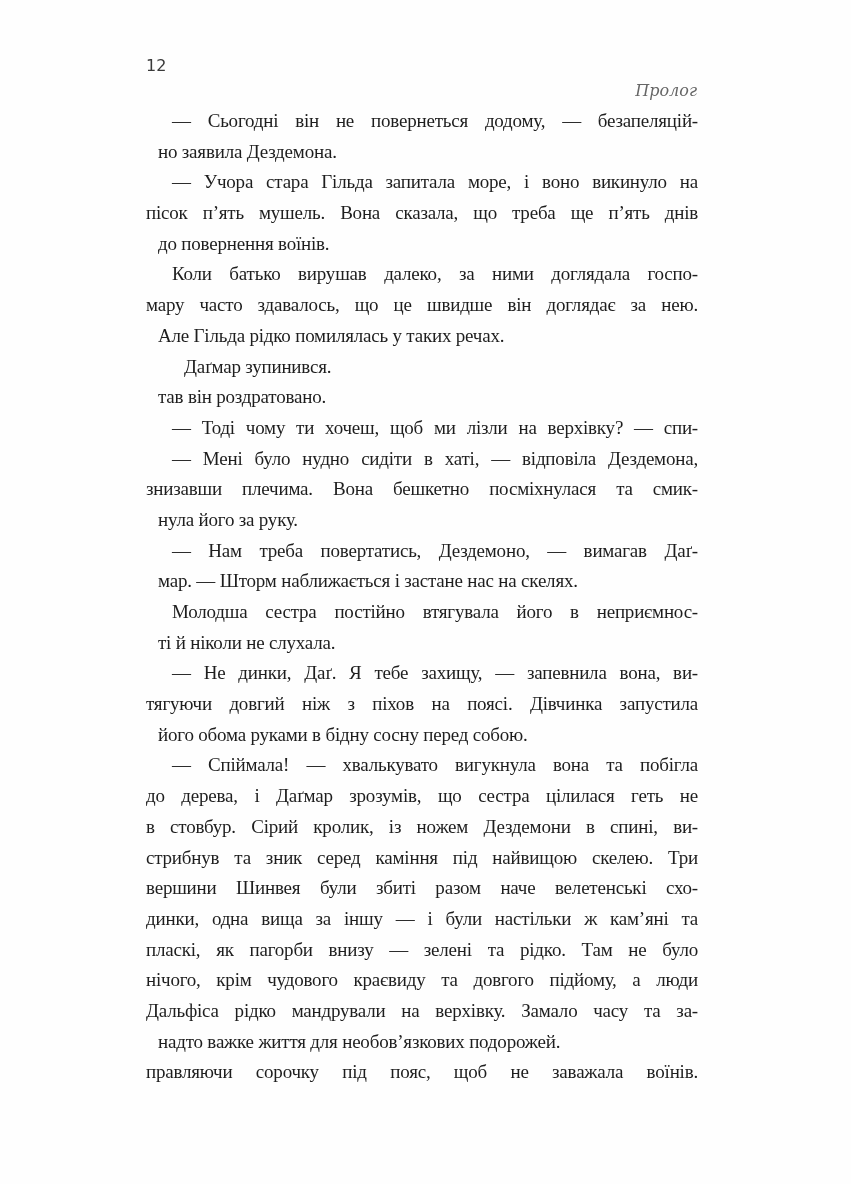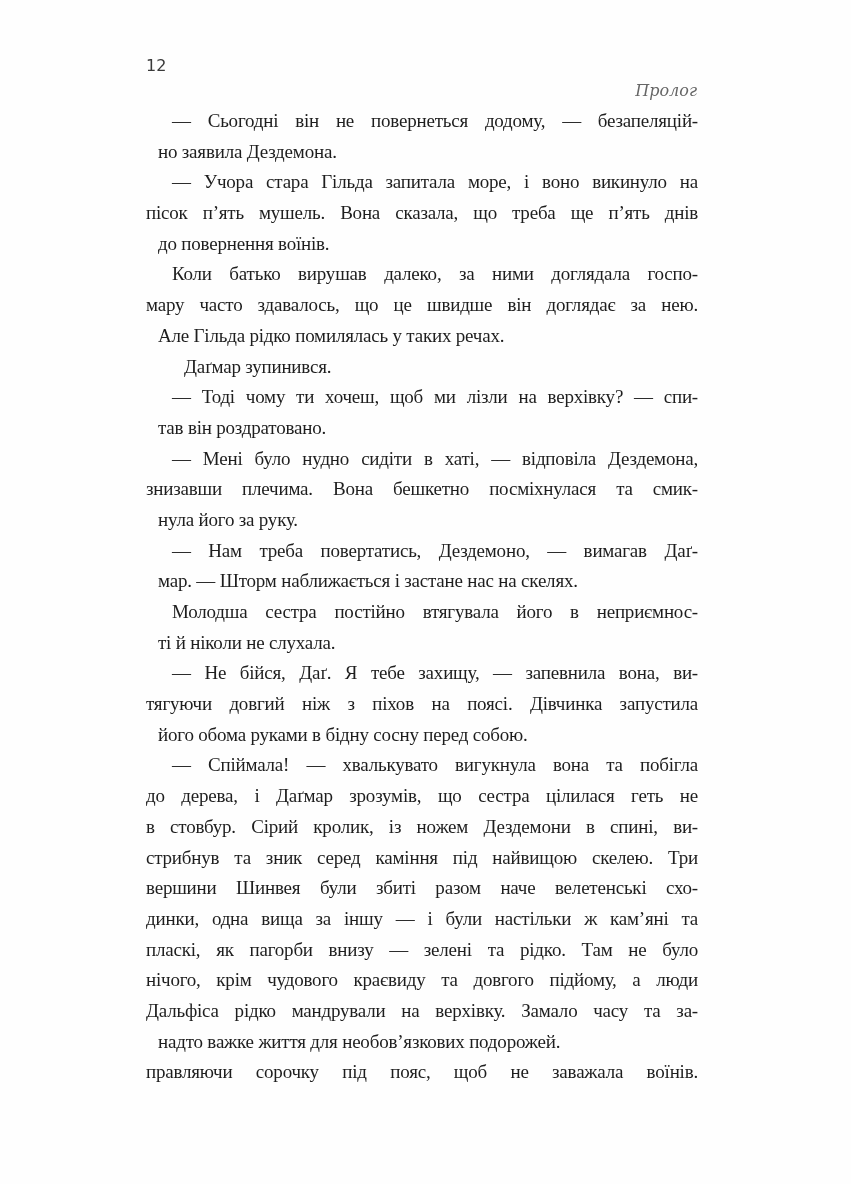--- a/index.html
+++ b/index.html
@@ -24,30 +24,30 @@
   <div class="body-text" id="body-text">
       <div class="line indent">— Сьогодні він не повернеться додому, — безапеляцій-</div>
       <div class="line last">но заявила Дездемона.</div>
       <div class="line indent">— Учора стара Гільда запитала море, і воно викинуло на</div>
       <div class="line">пісок п’ять мушель. Вона сказала, що треба ще п’ять днів</div>
       <div class="line last">до повернення воїнів.</div>
       <div class="line indent">Коли батько вирушав далеко, за ними доглядала госпо-</div>
       <div class="line">мару часто здавалось, що це швидше він доглядає за нею.</div>
       <div class="line last">Але Гільда рідко помилялась у таких речах.</div>
       <div class="line indent last">Даґмар зупинився.</div>
+      <div class="line last">тав він роздратовано.</div>
       <div class="line indent">— Тоді чому ти хочеш, щоб ми лізли на верхівку? — спи-</div>
-      <div class="line last">тав він роздратовано.</div>
       <div class="line indent">— Мені було нудно сидіти в хаті, — відповіла Дездемона,</div>
       <div class="line">знизавши плечима. Вона бешкетно посміхнулася та смик-</div>
       <div class="line last">нула його за руку.</div>
       <div class="line indent">— Нам треба повертатись, Дездемоно, — вимагав Даґ-</div>
       <div class="line last">мар. — Шторм наближається і застане нас на скелях.</div>
       <div class="line indent">Молодша сестра постійно втягувала його в неприємнос-</div>
       <div class="line last">ті й ніколи не слухала.</div>
-      <div class="line indent">— Не бійся, Даґ. Я тебе захищу, — запевнила вона, ви-</div>
+      <div class="line indent">— Не динки, Даґ. Я тебе захищу, — запевнила вона, ви-</div>
       <div class="line">тягуючи довгий ніж з піхов на поясі. Дівчинка запустила</div>
       <div class="line last">його обома руками в бідну сосну перед собою.</div>
       <div class="line indent">— Спіймала! — хвалькувато вигукнула вона та побігла</div>
       <div class="line">до дерева, і Даґмар зрозумів, що сестра цілилася геть не</div>
       <div class="line">в стовбур. Сірий кролик, із ножем Дездемони в спині, ви-</div>
       <div class="line">стрибнув та зник серед каміння під найвищою скелею. Три</div>
       <div class="line">вершини Шинвея були збиті разом наче велетенські схо-</div>
       <div class="line">динки, одна вища за іншу — і були настільки ж кам’яні та</div>
       <div class="line">пласкі, як пагорби внизу — зелені та рідко. Там не було</div>
       <div class="line">нічого, крім чудового краєвиду та довгого підйому, а люди</div>

